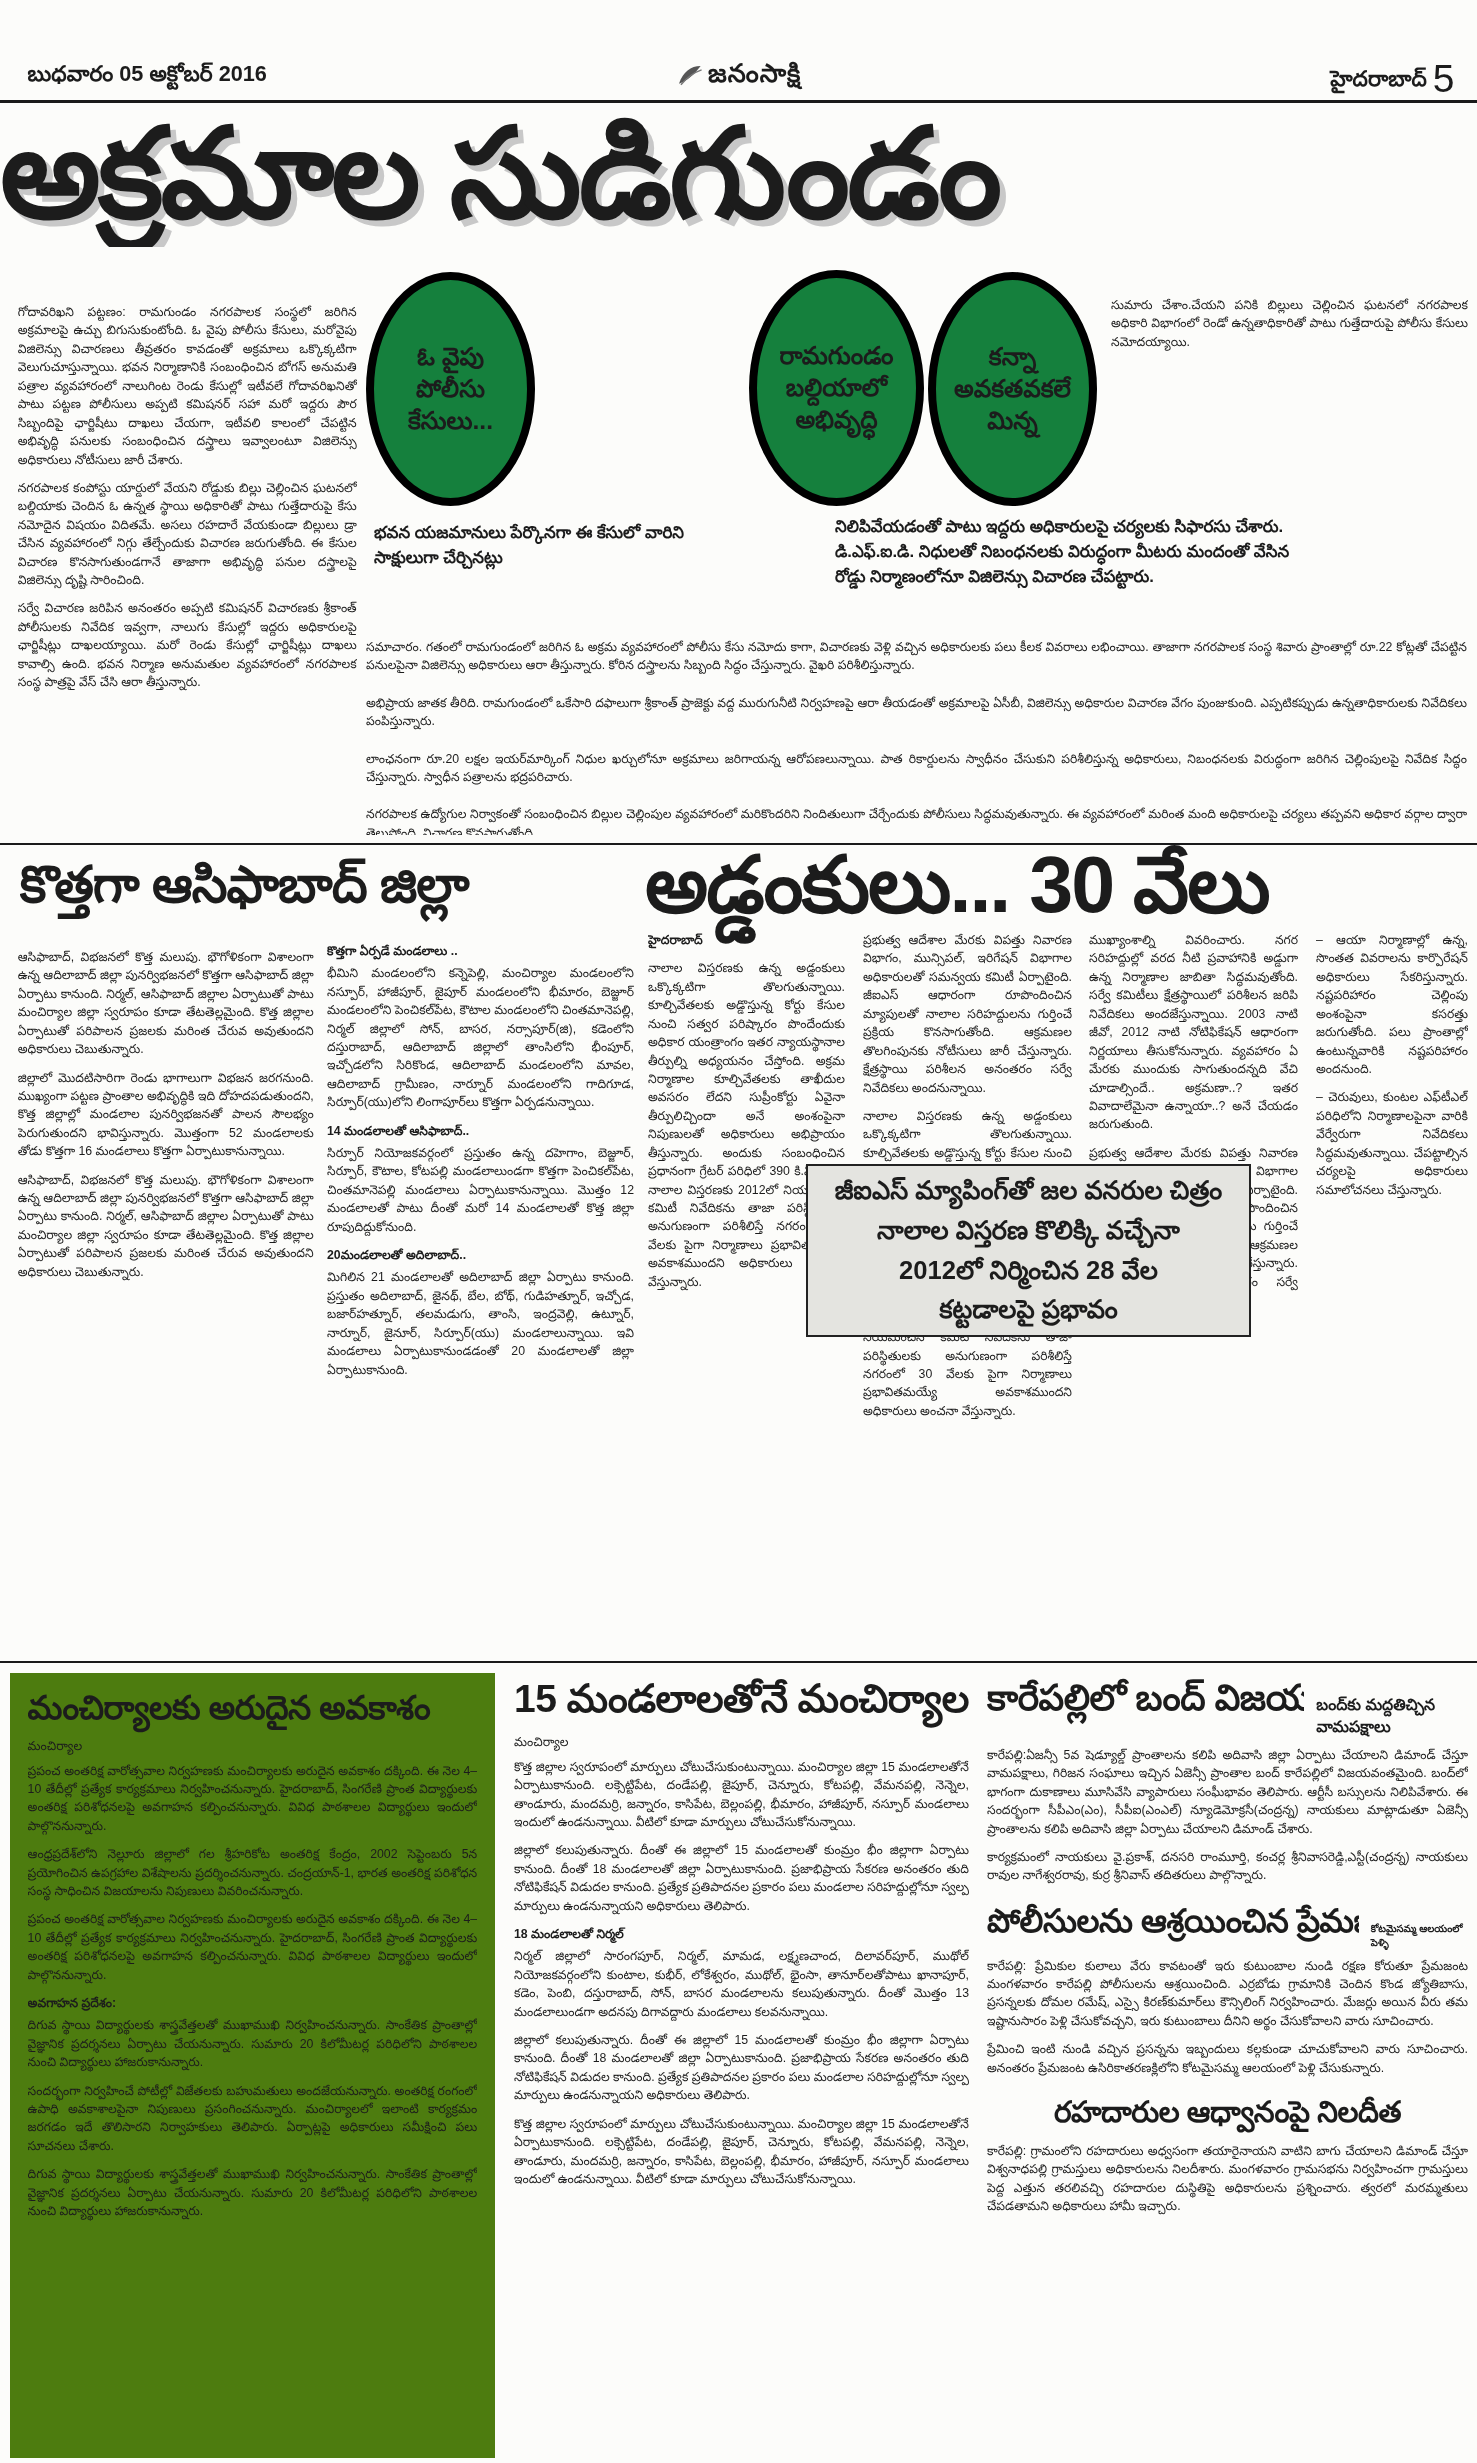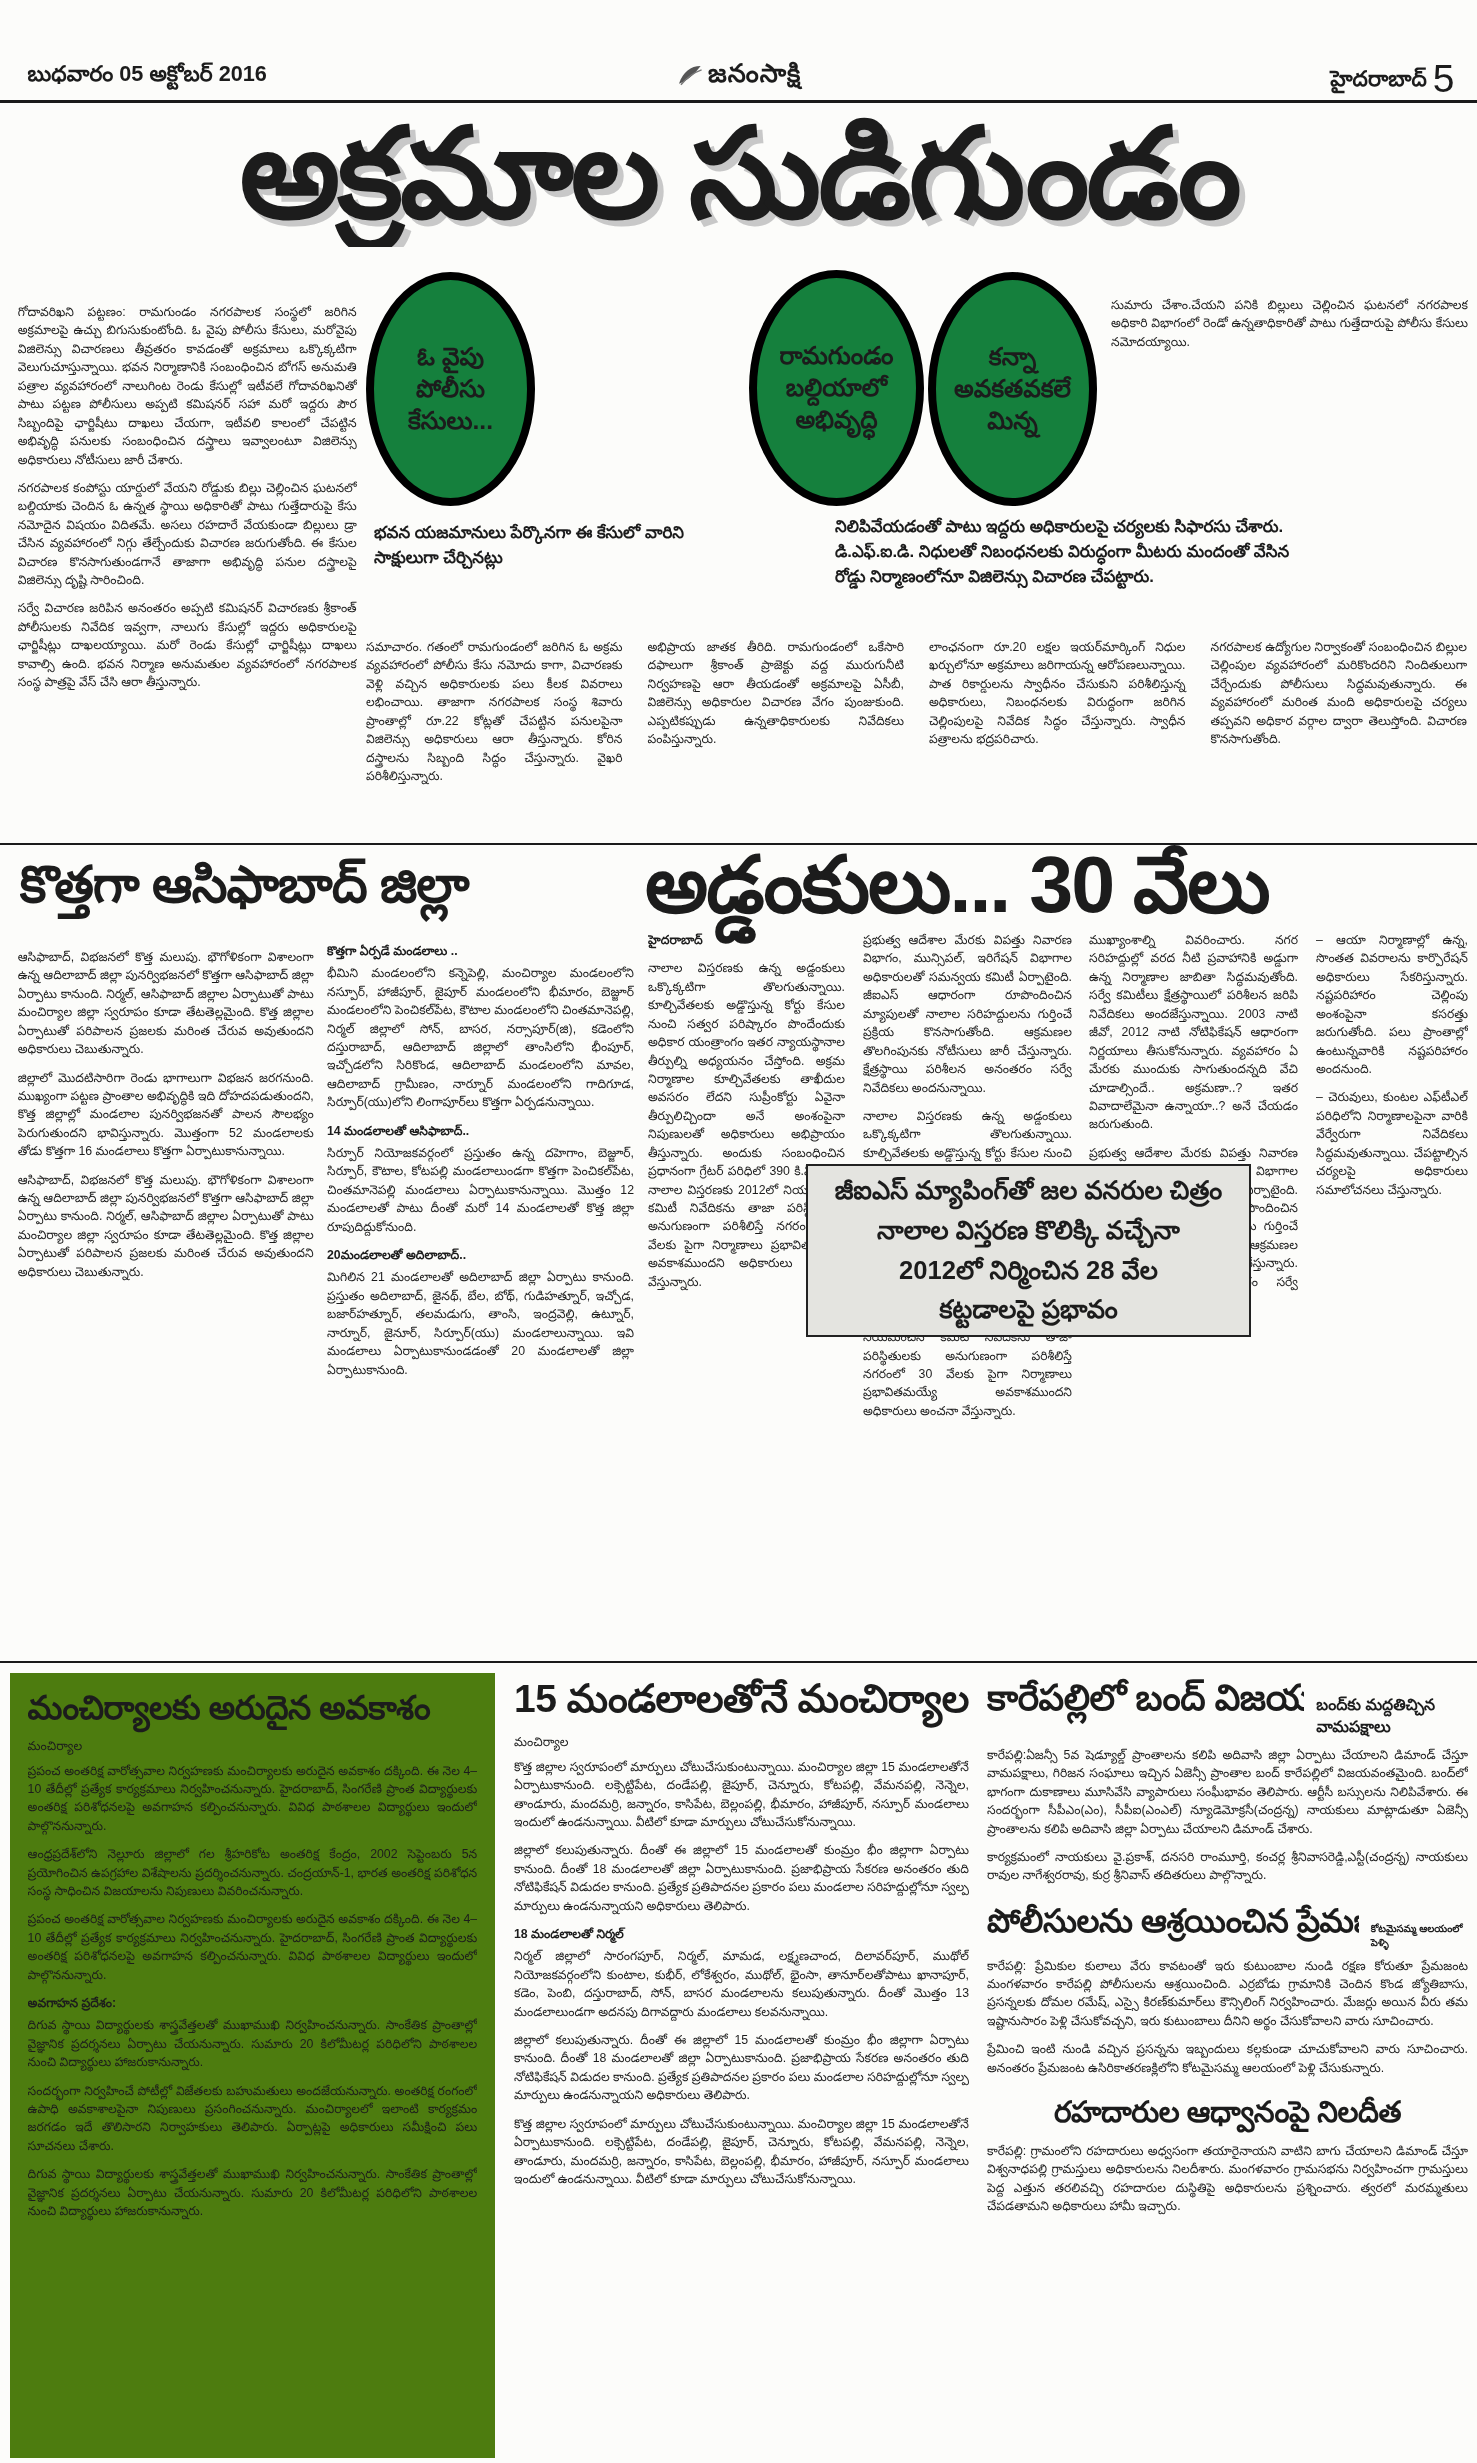--- a/index.html
+++ b/index.html
@@ -11,36 +11,36 @@
   .abs{position:absolute;}
   
   .masthead-date{left:27.6px;top:61px;font-size:21.7px;font-weight:bold;}
   .masthead-center{left:0;top:59px;width:1478px;text-align:center;font-size:25.6px;font-weight:bold;letter-spacing:1px;}
   .masthead-right{right:23.6px;top:57px;font-size:21.7px;font-weight:bold;}
   .masthead-right .pagenum{font-size:39px;font-weight:normal;vertical-align:-5.9px;margin-left:5.9px;}
   .logo-ico{display:inline-block;vertical-align:-3.9px;margin-right:5.9px;}
   .rule{left:0;width:1478px;background:#1a1a1a;}
   
   .lead-headline{
-    left:0;top:102px;width:1478px;text-align:center;white-space:nowrap;overflow:hidden;
+    left:0;top:102px;width:1478px;text-align:left;white-space:nowrap;overflow:hidden;
     font-size:126px;font-weight:800;letter-spacing:-3px;line-height:1.15;
     text-shadow:5.9px 5.9px 0 #c8c8c8;
   }
   .bubble{
     border:8.9px solid #000;background:#15803d;border-radius:50%;
     display:flex;align-items:center;justify-content:center;text-align:center;
     font-size:24.6px;font-weight:bold;line-height:1.3;padding:13.8px;box-sizing:border-box;
     z-index:3;
   }
   .caption{font-size:16.7px;font-weight:bold;line-height:1.5;}
   .bodytext{font-size:12.3px;line-height:1.5;text-align:justify;overflow:hidden;}
   .bodytext p{margin:0 0 9.9px 0;}
   .bodytext .sub{font-weight:bold;margin:5.9px 0 3.9px 0;}
   .dateline{font-weight:bold;}
-  .cols4{display:flex;gap:25px;}
+  .cols4{display:flex;gap:9px;flex-direction:column;}
   .cols4 > div{flex:1;}
   
   .h2-left{left:19.7px;top:855px;width:616px;font-size:51px;font-weight:800;white-space:nowrap;overflow:hidden;letter-spacing:-1px;}
   .h2-right{left:645px;top:839px;width:827px;font-size:79px;font-weight:800;white-space:nowrap;overflow:hidden;letter-spacing:-2px;}
   .greybox{
     left:806px;top:1164px;width:445px;height:173px;background:#e4e4e0;border:2px solid #222;
     display:flex;flex-direction:column;align-items:center;justify-content:center;
     font-size:25.6px;font-weight:bold;text-align:center;line-height:1.55;z-index:5;padding:5.9px;box-sizing:border-box;
   }
   

